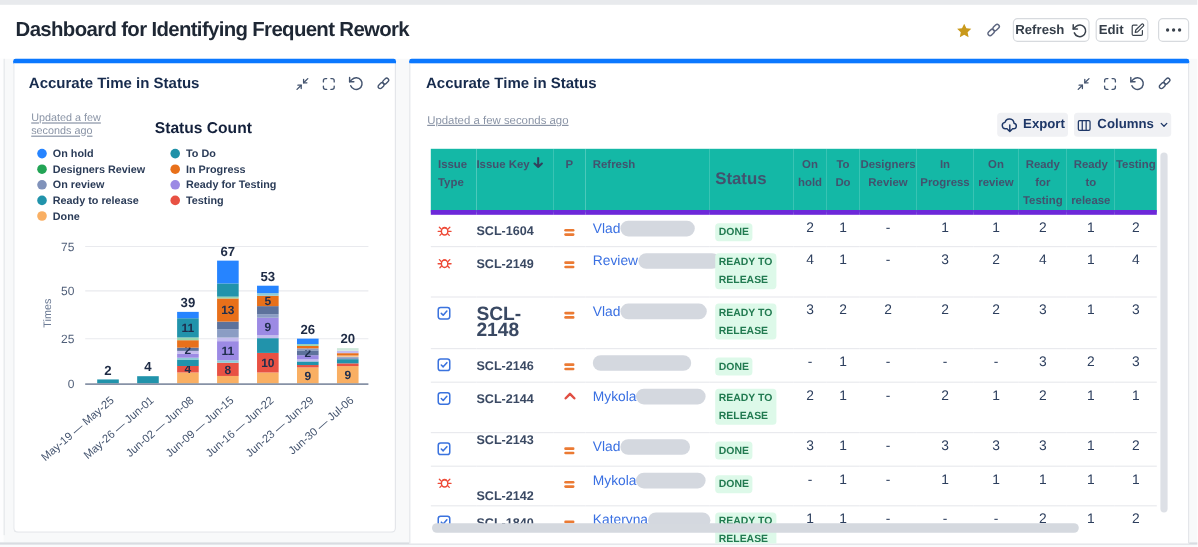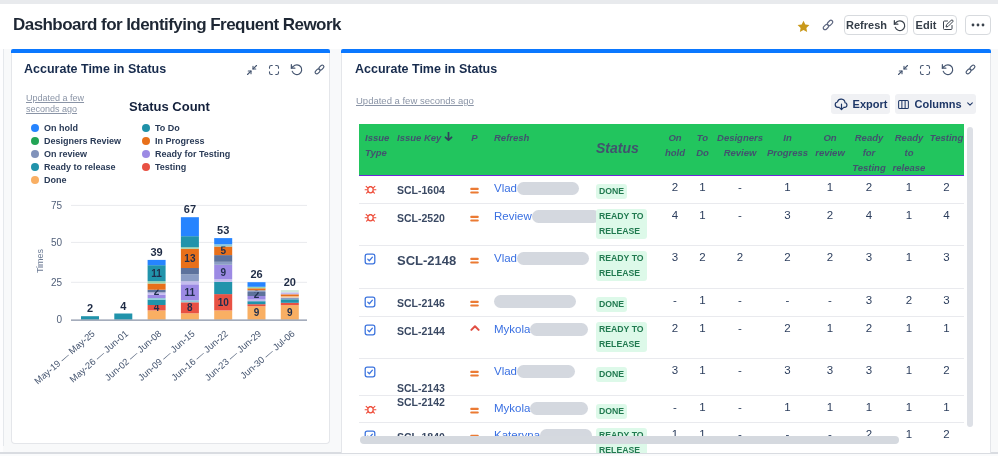--- a/index.html
+++ b/index.html
@@ -257,21 +257,21 @@
         <col style="width:28px">
         <col style="width:27px">
         <col style="width:48px">
         <col style="width:47px">
         <col style="width:38px">
         <col style="width:40px">
         <col style="width:40px">
         <col style="width:35px">
       </colgroup>
 <tbody>
-        <tr style="background:#22c55e; height:51px; border-bottom:1px solid #6d28d9;font-style:italic;">
+        <tr style="background:#14b8a6; height:51px; border-bottom:4px solid #6d28d9;">
 <th style="color:#42526e; font-size:9.5px; font-weight:700; line-height:15px; vertical-align:top; padding-top:6px; text-align:center; text-align:left; padding-left:6px;">Issue Type</th>
 <th style="color:#42526e; font-size:9.5px; font-weight:700; line-height:15px; vertical-align:top; padding-top:6px; text-align:center; text-align:left;">Issue Key <svg width="9" height="10" viewBox="0 0 10 11" style="display:inline-block; vertical-align:-1px;">
               <path d="M5 0.5 V9 M5 9 L1.6 5.8 M5 9 L8.4 5.8" stroke="#32415c" stroke-width="1.9" fill="none" stroke-linecap="round" stroke-linejoin="round"></path>
             </svg></th>
 <th style="color:#42526e; font-size:9.5px; font-weight:700; line-height:15px; vertical-align:top; padding-top:6px; text-align:center;">P</th>
 <th style="color:#42526e; font-size:9.5px; font-weight:700; line-height:15px; vertical-align:top; padding-top:6px; text-align:center; text-align:left; padding-left:6px;">Refresh</th>
 <th style="color:#42526e; font-size:14px; font-weight:700; line-height:15px; vertical-align:top; padding-top:17px; text-align:center; text-align:left; padding-left:5px;">Status</th>
 <th style="color:#42526e; font-size:9.5px; font-weight:700; line-height:15px; vertical-align:top; padding-top:6px; text-align:center;">On hold</th>
 <th style="color:#42526e; font-size:9.5px; font-weight:700; line-height:15px; vertical-align:top; padding-top:6px; text-align:center;">To<br>Do</th>
 <th style="color:#42526e; font-size:9.5px; font-weight:700; line-height:15px; vertical-align:top; padding-top:6px; text-align:center;">Designers Review</th>
@@ -308,21 +308,21 @@
           <td style="text-align:center; vertical-align:top; padding-top:5px; line-height:13px; font-size:11.5px; color:#2c3e5d;">2</td>
         </tr>
 <tr style="height:42px; border-top:1px solid #e9eaee;">
           <td style="vertical-align:top; padding-top:6px; padding-left:5px; line-height:10px;">
             <svg width="13" height="13" viewBox="0 0 14 14" fill="none" stroke="#ee4b38" stroke-width="1.3" stroke-linecap="round" style="display:block;">
               <ellipse cx="7" cy="8.4" rx="2.9" ry="3.3"></ellipse>
               <path d="M5.4 5.6 a2.2 2.2 0 0 1 3.2 0" stroke-width="1.2"></path>
               <path d="M4 6.4 L2.3 4.7 M10 6.4 L11.7 4.7 M3.5 8.4 H1.2 M10.5 8.4 H12.8 M4.3 10.4 L2.8 12 M9.7 10.4 L11.2 12" stroke-width="1.2"></path>
             </svg>
           </td>
-          <td style="vertical-align:top; padding-top:8px; line-height:13px; font-size:10.5px; font-weight:700; color:#3a4963;">SCL-2520</td>
+          <td style="vertical-align:top; padding-top:8px; line-height:13px; font-size:10.5px; font-weight:700; color:#3a4963;">SCL-2149</td>
           <td style="vertical-align:top; padding-top:9px; line-height:10px; text-align:center;">
             <svg width="9" height="8" viewBox="0 0 9 8" style="display:block; margin:2px auto 0;">
               <rect x="0.2" y="0.8" width="8.6" height="2.2" rx="1.1" fill="#eb7a33"></rect>
               <rect x="0.2" y="4.4" width="8.6" height="2.2" rx="1.1" fill="#eb7a33"></rect>
             </svg>
           </td>
           <td style="vertical-align:top; padding-top:5px; padding-left:6px; white-space:nowrap; font-size:11.5px; line-height:14px;"><span style="color:#3a70e2; font-size:11.5px;">Review</span><span style="display:inline-block; vertical-align:-3px; width:68px; height:13px; border-radius:7px; background:#d4d8df;"></span></td>
           <td style="vertical-align:top; padding-top:5px; padding-left:5px; line-height:15px;"><span class="lozenge">READY TO<br>RELEASE</span></td>
           <td style="text-align:center; vertical-align:top; padding-top:5px; line-height:13px; font-size:11.5px; color:#2c3e5d;">4</td>
           <td style="text-align:center; vertical-align:top; padding-top:5px; line-height:13px; font-size:11.5px; color:#2c3e5d;">1</td>
@@ -333,21 +333,21 @@
           <td style="text-align:center; vertical-align:top; padding-top:5px; line-height:13px; font-size:11.5px; color:#2c3e5d;">1</td>
           <td style="text-align:center; vertical-align:top; padding-top:5px; line-height:13px; font-size:11.5px; color:#2c3e5d;">4</td>
         </tr>
 <tr style="height:43px; border-top:1px solid #e9eaee;">
           <td style="vertical-align:top; padding-top:6px; padding-left:5px; line-height:10px;">
             <svg width="12" height="12" viewBox="0 0 16 16" fill="none" style="display:block; margin-top:1px;">
               <rect x="1.6" y="1.6" width="12.8" height="12.8" rx="2.6" stroke="#3b73de" stroke-width="1.7"></rect>
               <path d="M5 8.2 L7.1 10.3 L11.2 5.6" stroke="#3b73de" stroke-width="1.7" fill="none" stroke-linecap="round" stroke-linejoin="round"></path>
             </svg>
           </td>
-          <td style="vertical-align:top; padding-top:8px; line-height:13px; font-size:13px; font-weight:700; color:#3a4963;">SCL-2148</td>
+          <td style="vertical-align:top; padding-top:8px; line-height:13px; font-size:16px; font-weight:700; color:#3a4963;">SCL-2148</td>
           <td style="vertical-align:top; padding-top:9px; line-height:10px; text-align:center;">
             <svg width="9" height="8" viewBox="0 0 9 8" style="display:block; margin:2px auto 0;">
               <rect x="0.2" y="0.8" width="8.6" height="2.2" rx="1.1" fill="#eb7a33"></rect>
               <rect x="0.2" y="4.4" width="8.6" height="2.2" rx="1.1" fill="#eb7a33"></rect>
             </svg>
           </td>
           <td style="vertical-align:top; padding-top:5px; padding-left:6px; white-space:nowrap; font-size:11.5px; line-height:14px;"><span style="color:#3a70e2; font-size:11.5px;">Vlad</span><span style="display:inline-block; vertical-align:-3px; width:72px; height:13px; border-radius:7px; background:#d4d8df;"></span></td>
           <td style="vertical-align:top; padding-top:5px; padding-left:5px; line-height:15px;"><span class="lozenge">READY TO<br>RELEASE</span></td>
           <td style="text-align:center; vertical-align:top; padding-top:5px; line-height:13px; font-size:11.5px; color:#2c3e5d;">3</td>
           <td style="text-align:center; vertical-align:top; padding-top:5px; line-height:13px; font-size:11.5px; color:#2c3e5d;">2</td>
@@ -407,21 +407,21 @@
           <td style="text-align:center; vertical-align:top; padding-top:5px; line-height:13px; font-size:11.5px; color:#2c3e5d;">1</td>
           <td style="text-align:center; vertical-align:top; padding-top:5px; line-height:13px; font-size:11.5px; color:#2c3e5d;">1</td>
         </tr>
 <tr style="height:28px; border-top:1px solid #e9eaee;">
           <td style="vertical-align:top; padding-top:6px; padding-left:5px; line-height:10px;">
             <svg width="12" height="12" viewBox="0 0 16 16" fill="none" style="display:block; margin-top:1px;">
               <rect x="1.6" y="1.6" width="12.8" height="12.8" rx="2.6" stroke="#3b73de" stroke-width="1.7"></rect>
               <path d="M5 8.2 L7.1 10.3 L11.2 5.6" stroke="#3b73de" stroke-width="1.7" fill="none" stroke-linecap="round" stroke-linejoin="round"></path>
             </svg>
           </td>
-          <td style="vertical-align:top; padding-top:23px; line-height:13px; font-size:10.5px; font-weight:700; color:#3a4963;">SCL-2143</td>
+          <td style="vertical-align:top; padding-top:0; line-height:13px; font-size:10.5px; font-weight:700; color:#3a4963;">SCL-2143</td>
           <td style="vertical-align:top; padding-top:9px; line-height:10px; text-align:center;">
             <svg width="9" height="8" viewBox="0 0 9 8" style="display:block; margin:2px auto 0;">
               <rect x="0.2" y="0.8" width="8.6" height="2.2" rx="1.1" fill="#eb7a33"></rect>
               <rect x="0.2" y="4.4" width="8.6" height="2.2" rx="1.1" fill="#eb7a33"></rect>
             </svg>
           </td>
           <td style="vertical-align:top; padding-top:5px; padding-left:6px; white-space:nowrap; font-size:11.5px; line-height:14px;"><span style="color:#3a70e2; font-size:11.5px;">Vlad</span><span style="display:inline-block; vertical-align:-3px; width:58px; height:13px; border-radius:7px; background:#d4d8df;"></span></td>
           <td style="vertical-align:top; padding-top:5px; padding-left:5px; line-height:15px;"><span class="lozenge">DONE</span></td>
           <td style="text-align:center; vertical-align:top; padding-top:5px; line-height:13px; font-size:11.5px; color:#2c3e5d;">3</td>
           <td style="text-align:center; vertical-align:top; padding-top:5px; line-height:13px; font-size:11.5px; color:#2c3e5d;">1</td>
@@ -433,21 +433,21 @@
           <td style="text-align:center; vertical-align:top; padding-top:5px; line-height:13px; font-size:11.5px; color:#2c3e5d;">2</td>
         </tr>
 <tr style="height:27px; border-top:1px solid #e9eaee;">
           <td style="vertical-align:top; padding-top:6px; padding-left:5px; line-height:10px;">
             <svg width="13" height="13" viewBox="0 0 14 14" fill="none" stroke="#ee4b38" stroke-width="1.3" stroke-linecap="round" style="display:block;">
               <ellipse cx="7" cy="8.4" rx="2.9" ry="3.3"></ellipse>
               <path d="M5.4 5.6 a2.2 2.2 0 0 1 3.2 0" stroke-width="1.2"></path>
               <path d="M4 6.4 L2.3 4.7 M10 6.4 L11.7 4.7 M3.5 8.4 H1.2 M10.5 8.4 H12.8 M4.3 10.4 L2.8 12 M9.7 10.4 L11.2 12" stroke-width="1.2"></path>
             </svg>
           </td>
-          <td style="vertical-align:top; padding-top:0; line-height:13px; font-size:10.5px; font-weight:700; color:#3a4963;">SCL-2142</td>
+          <td style="vertical-align:top; padding-top:19px; line-height:13px; font-size:10.5px; font-weight:700; color:#3a4963;">SCL-2142</td>
           <td style="vertical-align:top; padding-top:9px; line-height:10px; text-align:center;">
             <svg width="9" height="8" viewBox="0 0 9 8" style="display:block; margin:2px auto 0;">
               <rect x="0.2" y="0.8" width="8.6" height="2.2" rx="1.1" fill="#eb7a33"></rect>
               <rect x="0.2" y="4.4" width="8.6" height="2.2" rx="1.1" fill="#eb7a33"></rect>
             </svg>
           </td>
           <td style="vertical-align:top; padding-top:5px; padding-left:6px; white-space:nowrap; font-size:11.5px; line-height:14px;"><span style="color:#3a70e2; font-size:11.5px;">Mykola</span><span style="display:inline-block; vertical-align:-3px; width:58px; height:13px; border-radius:7px; background:#d4d8df;"></span></td>
           <td style="vertical-align:top; padding-top:5px; padding-left:5px; line-height:15px;"><span class="lozenge">DONE</span></td>
           <td style="text-align:center; vertical-align:top; padding-top:5px; line-height:13px; font-size:11.5px; color:#2c3e5d;">-</td>
           <td style="text-align:center; vertical-align:top; padding-top:5px; line-height:13px; font-size:11.5px; color:#2c3e5d;">1</td>

